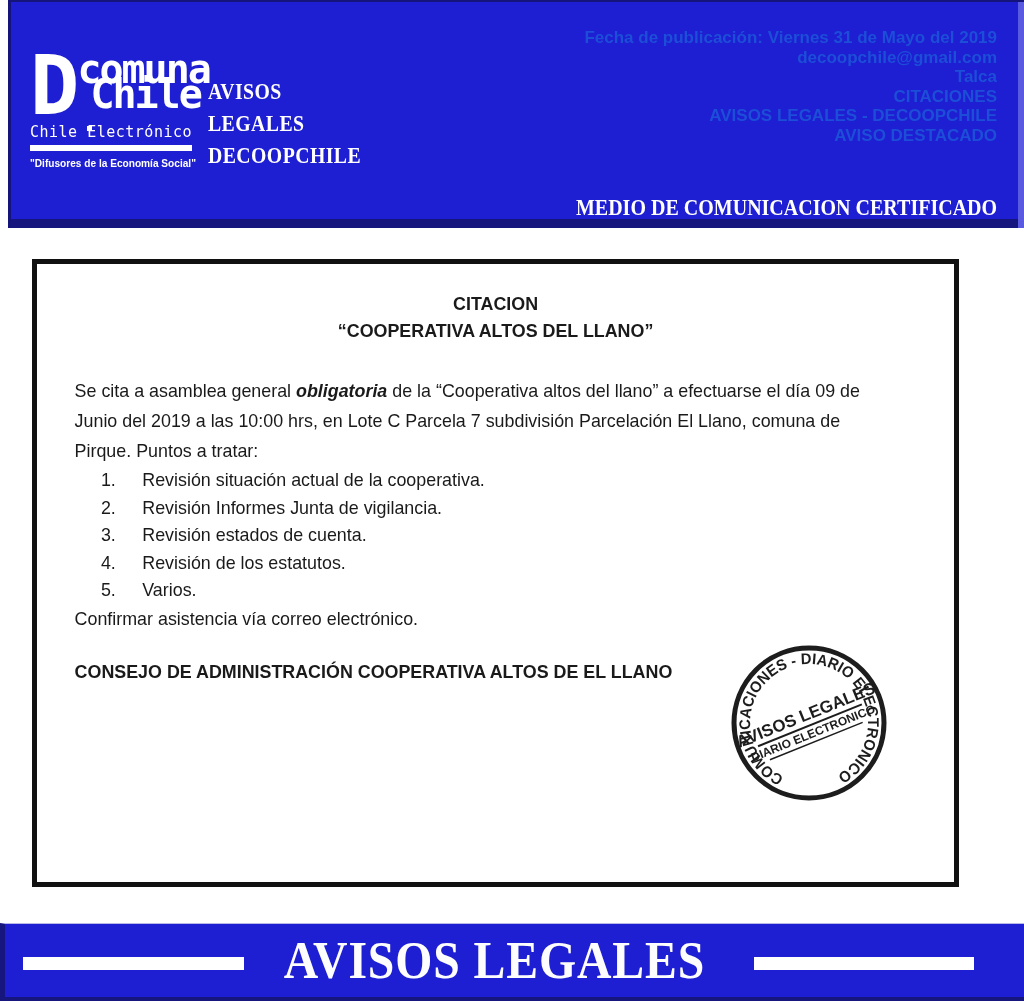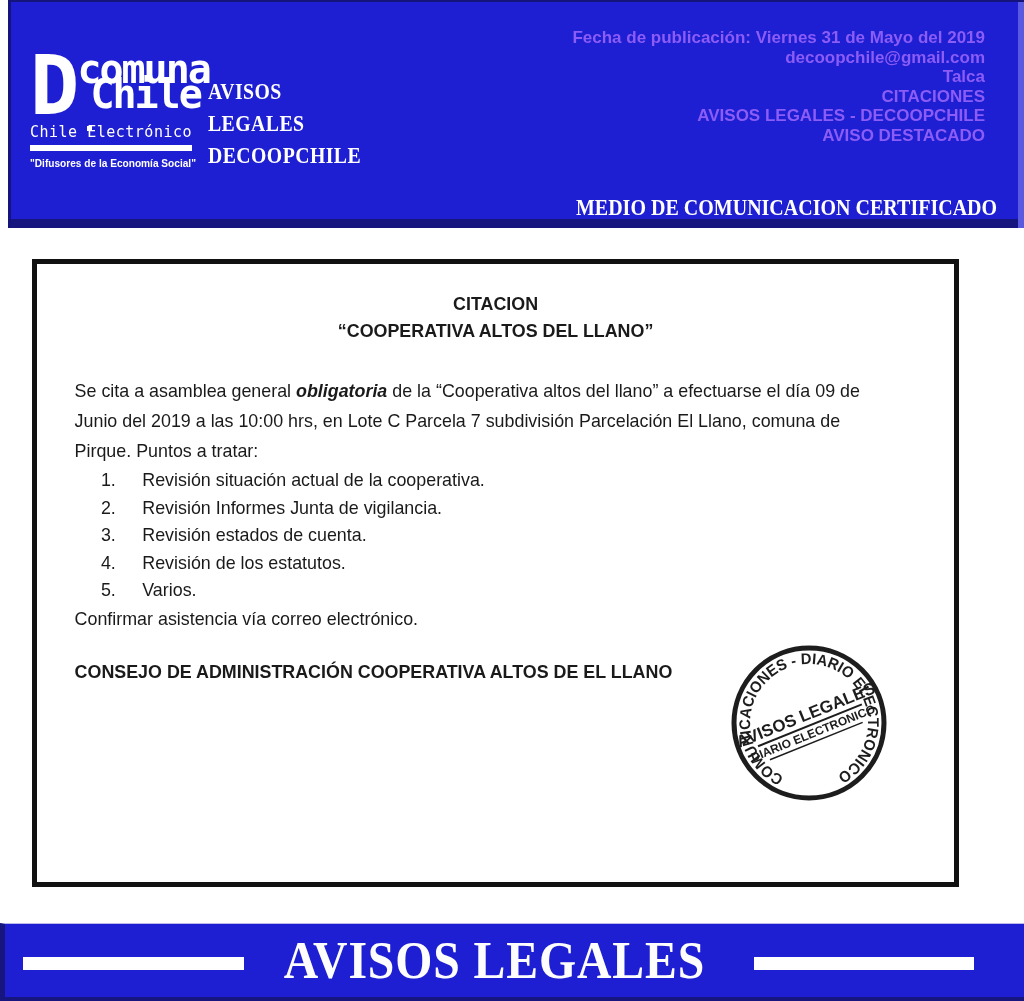--- a/index.html
+++ b/index.html
@@ -26,21 +26,21 @@
   .logo-sub{font:15px/1 "DejaVu Sans Mono",monospace;margin-top:6px;letter-spacing:0.5px;white-space:nowrap;}
   .logo-bar{width:162px;height:6px;background:#ffffff;margin-top:5px;}
   .logo-tag{font-weight:bold;font-size:11.5px;margin-top:6px;white-space:nowrap;
     transform:scaleX(0.88);transform-origin:0 0;}
   .brand-title{
     position:absolute;left:208px;top:76px;color:#ffffff;
     font-family:"Liberation Serif",serif;font-weight:bold;font-size:23px;line-height:32px;
     letter-spacing:0.5px;transform:scaleX(0.86);transform-origin:0 0;white-space:nowrap;
   }
   .pub-info{
-    position:absolute;right:39px;top:28px;color:#8b5cf6;text-align:right;
+    position:absolute;right:27px;top:28px;color:#1d4ed8;text-align:right;
     font-weight:bold;font-size:17px;line-height:19.5px;white-space:nowrap;
   }
   .certified{
     position:absolute;right:27px;top:195px;color:#ffffff;white-space:nowrap;
     font-family:"Liberation Serif",serif;font-weight:bold;font-size:23px;
     transform:scaleX(0.87);transform-origin:100% 0;
   }
   
   .notice-box{
     position:absolute;left:32px;top:259px;width:917px;height:618px;

